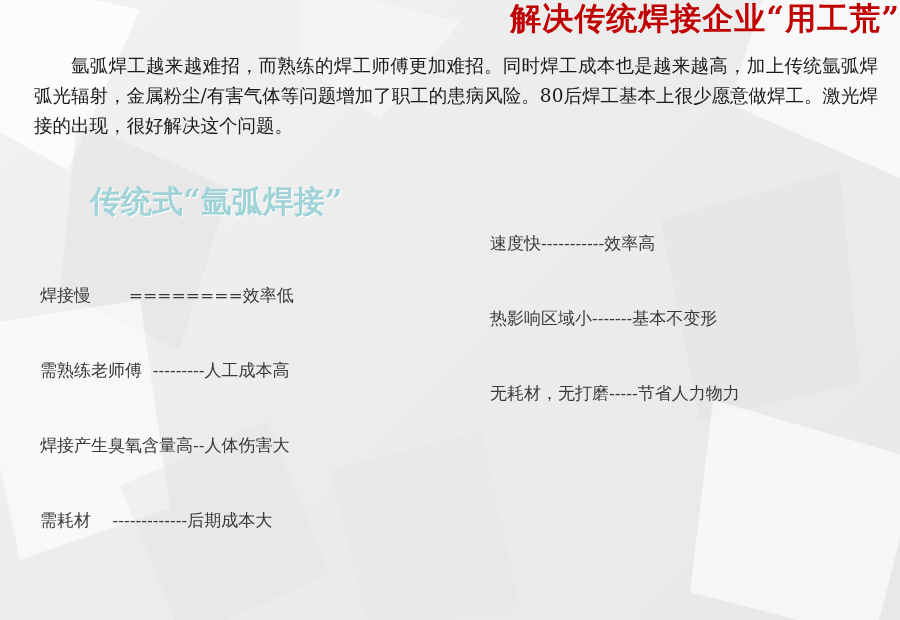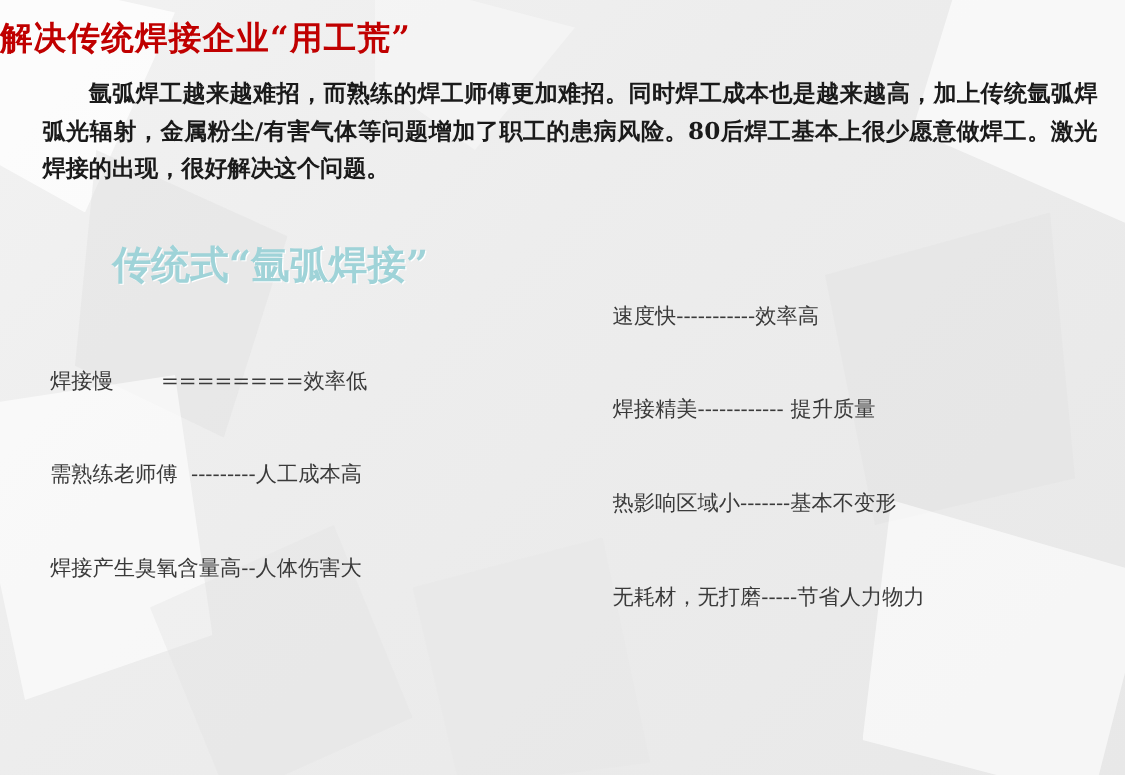--- a/index.html
+++ b/index.html
@@ -42,39 +42,37 @@
   .f7 { right: -20px; top: 400px; width: 230px; height: 240px;
         clip-path: polygon(10% 0, 100% 25%, 80% 100%, 0 80%); opacity:.6;}
   .f8 { left: 300px; top: -20px; width: 160px; height: 140px;
         clip-path: polygon(0 0, 100% 30%, 50% 100%, 0 60%); opacity:.35;}
   .f9 { left: 330px; top: 430px; width: 190px; height: 200px;
         clip-path: polygon(0 20%, 80% 0, 100% 90%, 20% 100%); opacity:.35; background:#e6e6e6;}
 
   .content { position: relative; z-index: 2; }
 
   .title {
-    text-align: left;
+    text-align: right;
     color: #c00000;
     font-family: "DejaVu Serif", "Liberation Serif", serif;
     font-weight: bold;
-    font-size: 26px;
+    font-size: 31px;
     letter-spacing: 1px;
-    padding-top: 16px;
     line-height: 1.2;
   }
 
   .intro {
     margin: 14px 22px 0 34px;
     font-family: "DejaVu Serif", "Liberation Serif", serif;
     font-size: 18.5px;
     line-height: 1.62;
     color: #1a1a1a;
     text-indent: 2em;
     text-align: justify;
-    font-weight: bold;
   }
 
   .columns {
     display: flex;
     margin-top: 40px;
   }
   .col {
     width: 50%;
     box-sizing: border-box;
   }
@@ -123,27 +121,27 @@
     <div class="intro">氩弧焊工越来越难招，而熟练的焊工师傅更加难招。同时焊工成本也是越来越高，加上传统氩弧焊弧光辐射，金属粉尘/有害气体等问题增加了职工的患病风险。80后焊工基本上很少愿意做焊工。激光焊接的出现，很好解决这个问题。</div>
 
     <div class="columns">
 
       <div class="col col-left">
         <div class="col-head left">传统式“氩弧焊接”</div>
         <div class="bullets">
           <span class="line">焊接慢       ========效率低</span>
           <span class="line">需熟练老师傅  ---------人工成本高</span>
           <span class="line">焊接产生臭氧含量高--人体伤害大</span>
+          <span class="line">需耗材    -------------后期成本大</span>
         </div>
       </div>
 
       <div class="col col-right">
         <div class="bullets">
           <span class="line">速度快-----------效率高</span>
-          <span class="line">焊接精美------------ 提升质量</span>
           <span class="line">热影响区域小-------基本不变形</span>
           <span class="line">无耗材，无打磨-----节省人力物力</span>
         </div>
       </div>
 
     </div>
 
   </div>
 </div>
 

